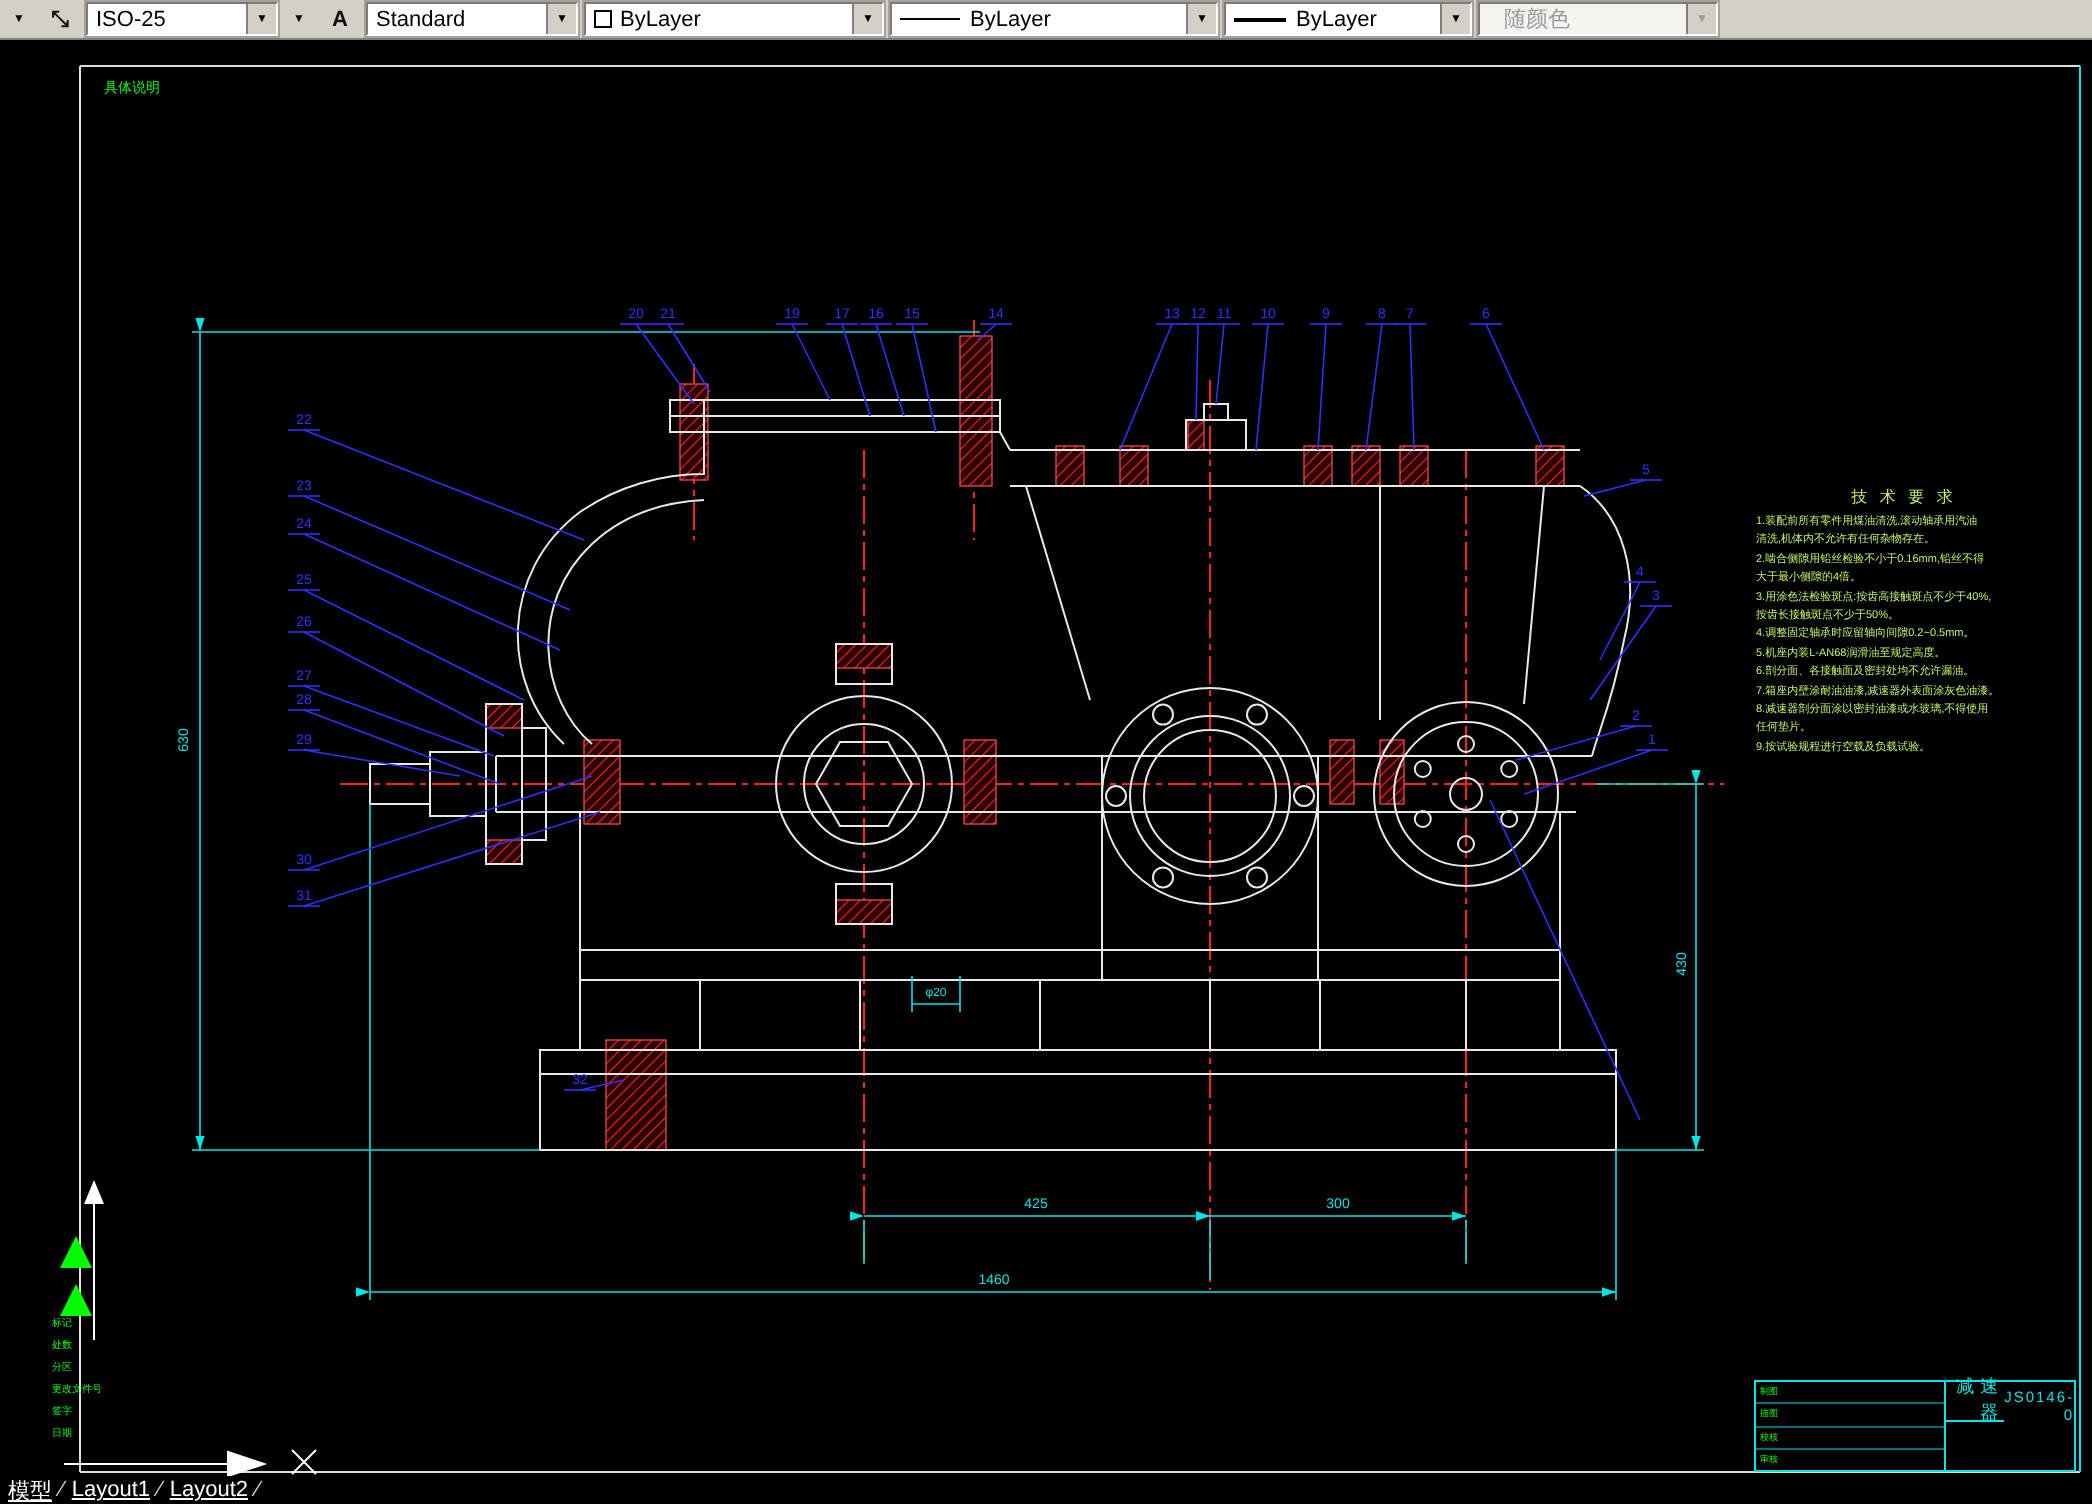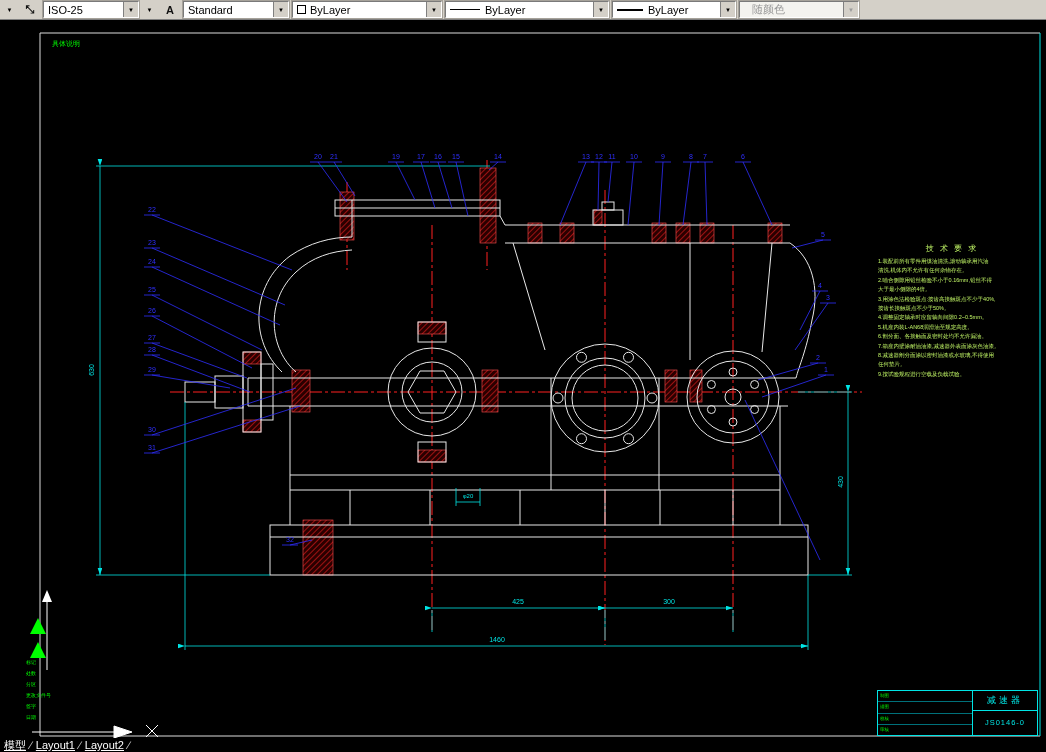--- a/index.html
+++ b/index.html
@@ -39,21 +39,21 @@
   .frame-rows { position:absolute; left:26px; top:637px; width:46px; color:#00ff00; }
   .frame-row { font-size:5px; line-height:11px; white-space:nowrap; }
 
   
   .titleblock { position:absolute; left:877px; top:670px; width:161px; height:46px;
     border:1px solid #00e5e5; display:flex; }
   .tb-left { width:95px; border-right:1px solid #00e5e5; display:flex; flex-direction:column; }
   .tb-row { flex:1; border-bottom:1px solid #00707a; color:#00ff00; font-size:4.5px;
     line-height:10px; padding-left:2px; }
   .tb-row:last-child { border-bottom:none; }
-  .tb-right { flex:1; display:flex; flex-direction:column;text-align:right; }
+  .tb-right { flex:1; display:flex; flex-direction:row;text-align:right; }
   .tb-product { height:45%; border-bottom:1px solid #00e5e5; color:#00e5e5; font-size:9px;
     display:flex; align-items:center; justify-content:center; letter-spacing:3px; }
   .tb-no { height:55%; color:#00e5e5; font-size:7.5px; display:flex; align-items:center;
     justify-content:center; letter-spacing:1px; }
 
   
   .tabbar { position:absolute; left:0; bottom:0; width:1046px; height:14px; background:#000;
     color:#fff; display:flex; align-items:center; font-size:11px; gap:4px; padding-left:4px; }
   .tabbar .sep { color:#cfcfcf; }
   .tab { cursor:default;text-decoration:underline; }

